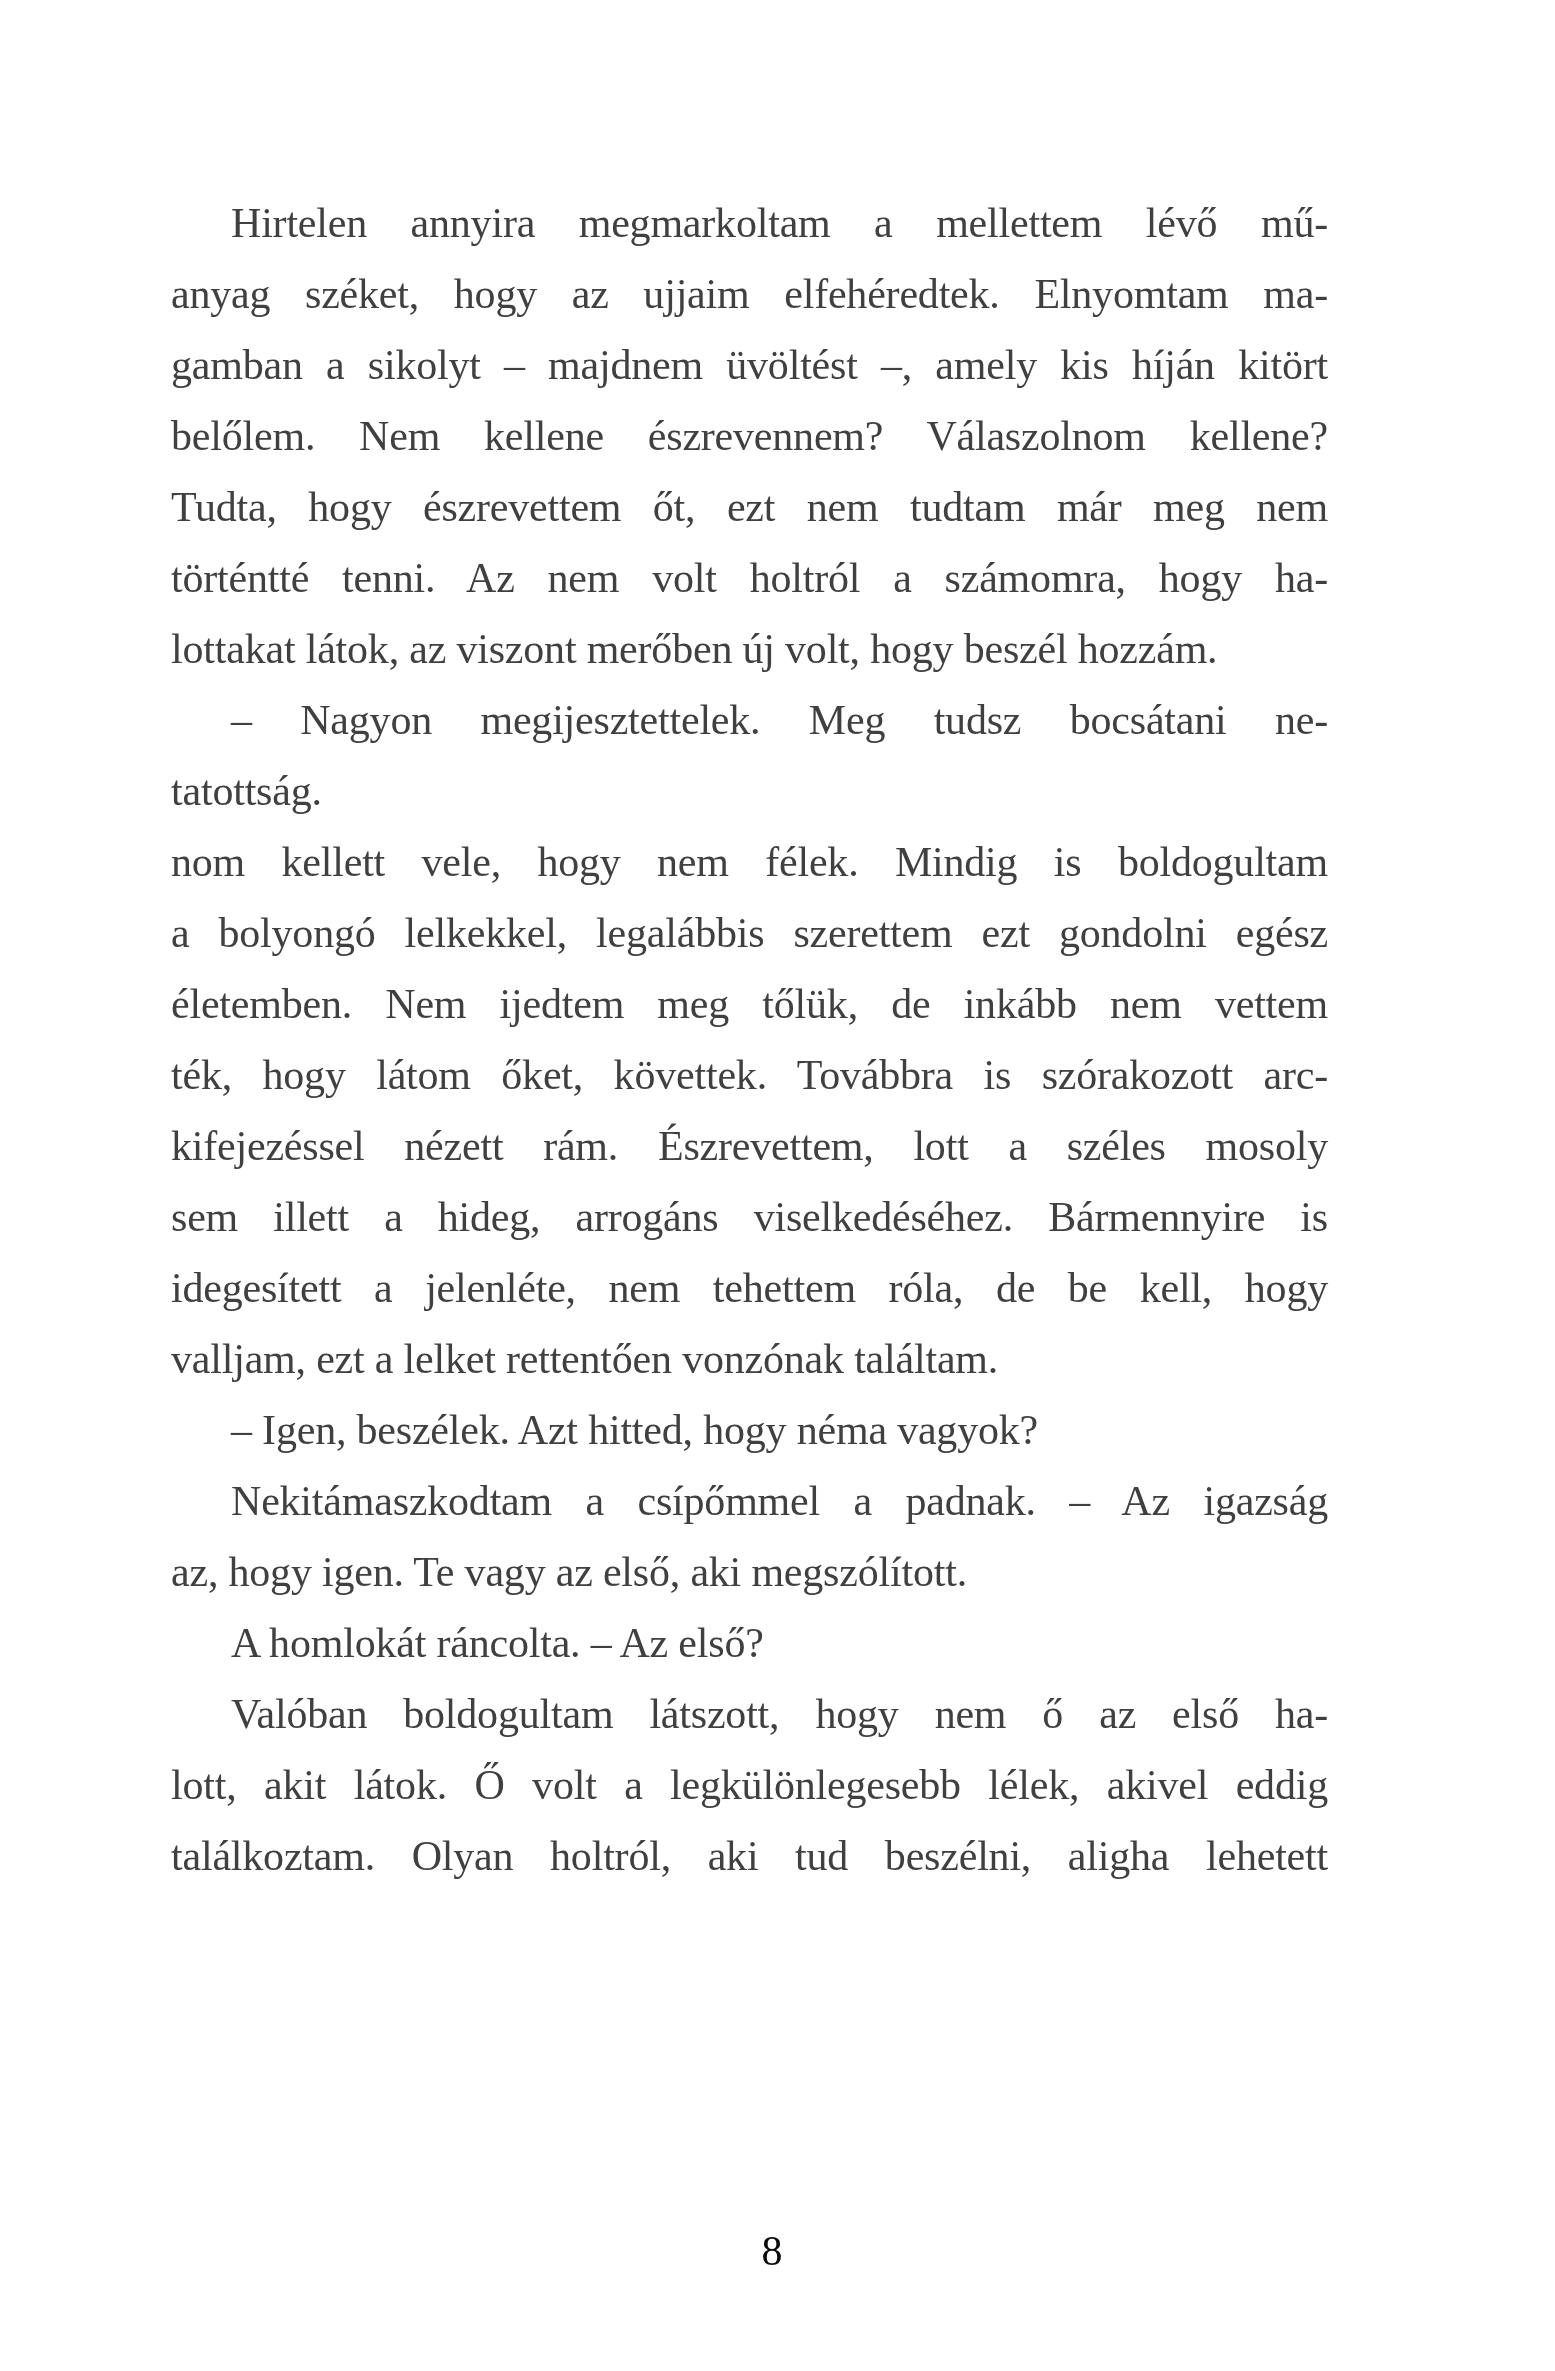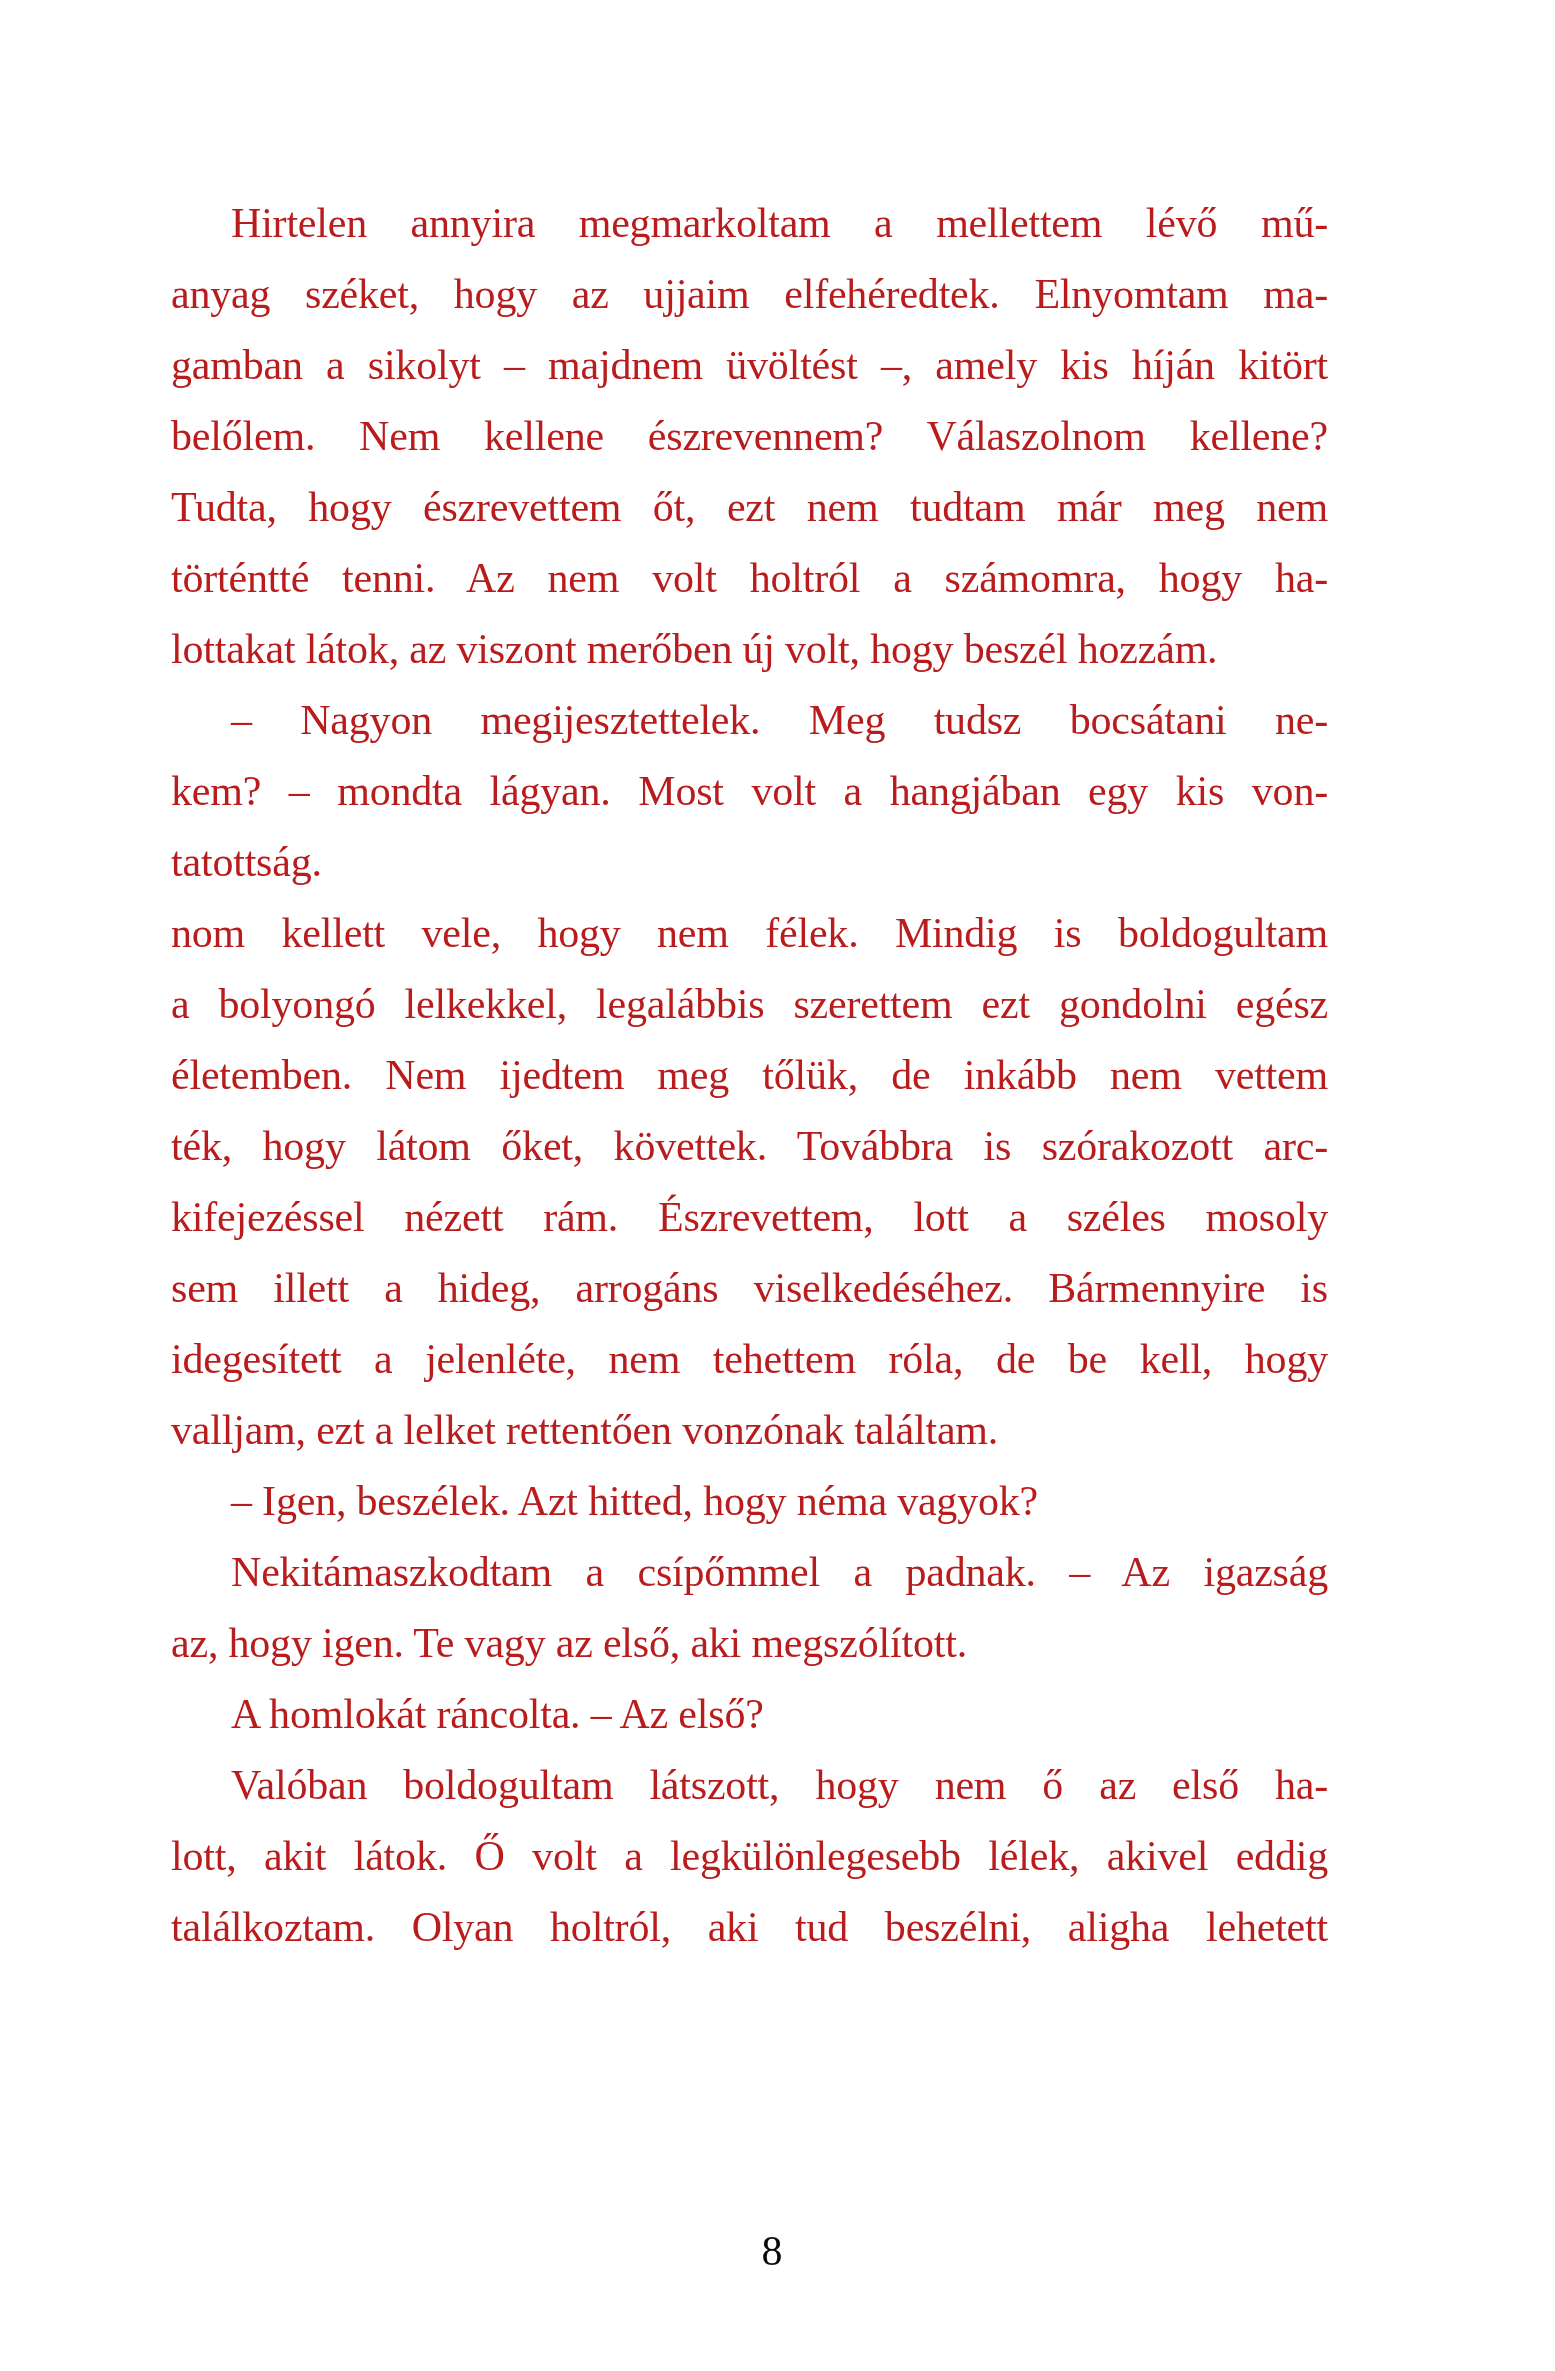--- a/index.html
+++ b/index.html
@@ -48,33 +48,32 @@
     text-align: center;
     font-size: 42px;
     line-height: 71px;
     color: #0a0a0a;
   }
 </style>
 </head>
 <body style="background: rgb(255, 255, 255);">
 
 <div class="book-page">
-  <div class="text-block" style="color: #b91c1c;">
+  <div class="text-block" style="color: #404040;">
       <div class="paragraph">
         <div class="line indent">Hirtelen annyira megmarkoltam a mellettem lévő mű-</div>
         <div class="line">anyag széket, hogy az ujjaim elfehéredtek. Elnyomtam ma-</div>
         <div class="line">gamban a sikolyt – majdnem üvöltést –, amely kis híján kitört</div>
         <div class="line">belőlem. Nem kellene észrevennem? Válaszolnom kellene?</div>
         <div class="line">Tudta, hogy észrevettem őt, ezt nem tudtam már meg nem</div>
         <div class="line">történtté tenni. Az nem volt holtról a számomra, hogy ha-</div>
         <div class="line end">lottakat látok, az viszont merőben új volt, hogy beszél hozzám.</div>
       </div>
       <div class="paragraph">
         <div class="line indent">– Nagyon megijesztettelek. Meg tudsz bocsátani ne-</div>
-        <div class="line">kem? – mondta lágyan. Most volt a hangjában egy kis von-</div>
         <div class="line end">tatottság.</div>
       </div>
       <div class="paragraph">
         <div class="line">nom kellett vele, hogy nem félek. Mindig is boldogultam</div>
         <div class="line">a bolyongó lelkekkel, legalábbis szerettem ezt gondolni egész</div>
         <div class="line">életemben. Nem ijedtem meg tőlük, de inkább nem vettem</div>
         <div class="line">ték, hogy látom őket, követtek. Továbbra is szórakozott arc-</div>
         <div class="line">kifejezéssel nézett rám. Észrevettem, lott a széles mosoly</div>
         <div class="line">sem illett a hideg, arrogáns viselkedéséhez. Bármennyire is</div>
         <div class="line">idegesített a jelenléte, nem tehettem róla, de be kell, hogy</div>

